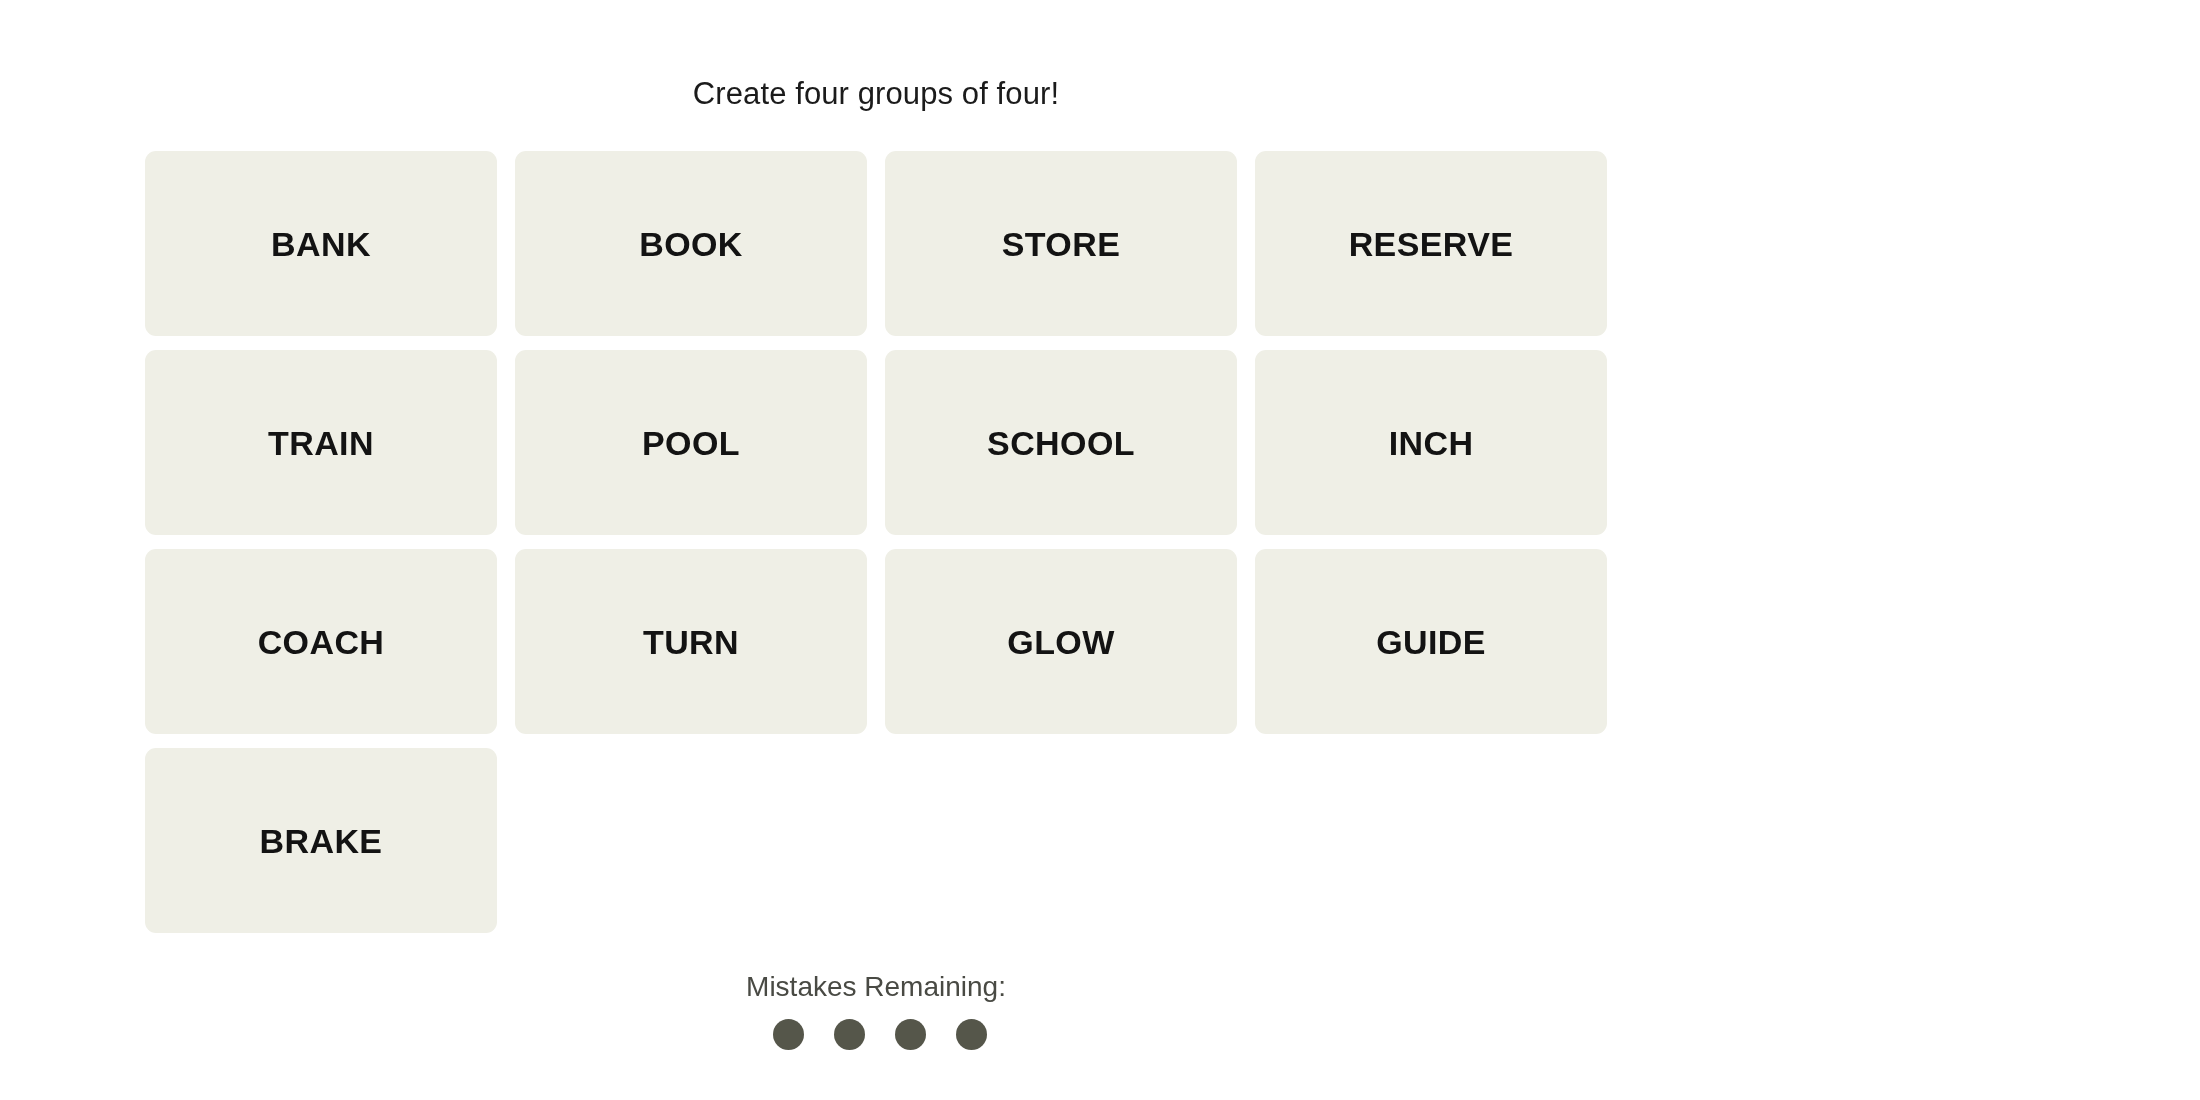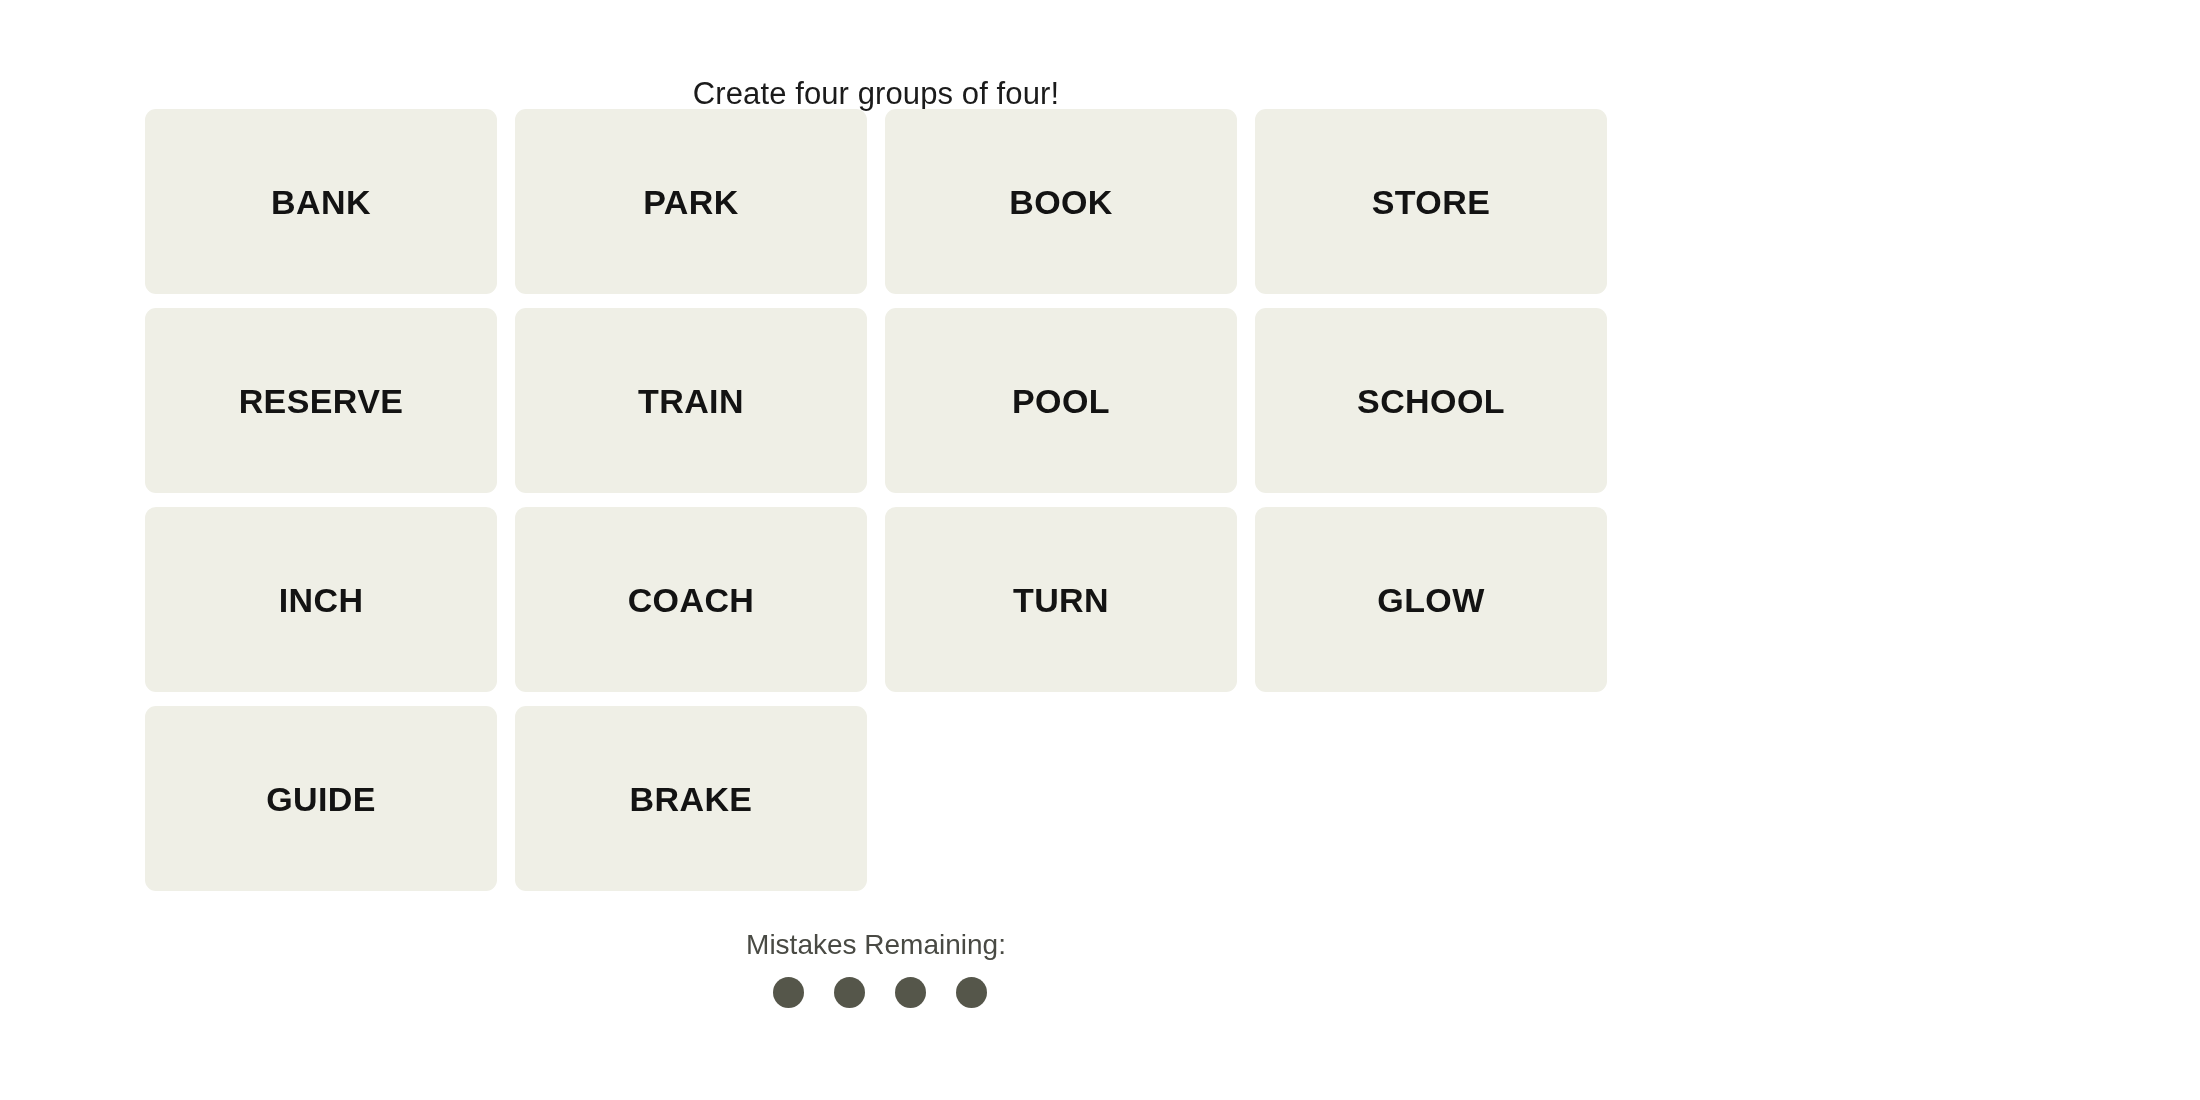--- a/index.html
+++ b/index.html
@@ -30,20 +30,21 @@
     font-size: 31px;
     font-weight: 400;
     color: #1B1B1B;
     letter-spacing: 0.1px;
     line-height: 1;
     margin: 0;
     text-align: center;
   }
 
   .board {
+    margin-top: 42px;
     display: grid;
     grid-template-columns: repeat(4, 352px);
     grid-template-rows: repeat(4, 185px);
     column-gap: 18px;
     row-gap: 14px;
   }
 
   .tile {
     background: #EFEFE6;
     border: none;
@@ -106,23 +107,20 @@
 <div class="game-root">
 
   <h1 class="game-title">Create four groups of four!</h1>
 
   <div class="board">
 
     <button class="tile">
       <span class="tile-label">BANK</span>
     </button>
     <button class="tile">
-      <span class="tile-label">PARK</span>
-    </button>
-    <button class="tile">
       <span class="tile-label">BOOK</span>
     </button>
     <button class="tile">
       <span class="tile-label">STORE</span>
     </button>
 
     <button class="tile">
       <span class="tile-label">RESERVE</span>
     </button>
     <button class="tile">

